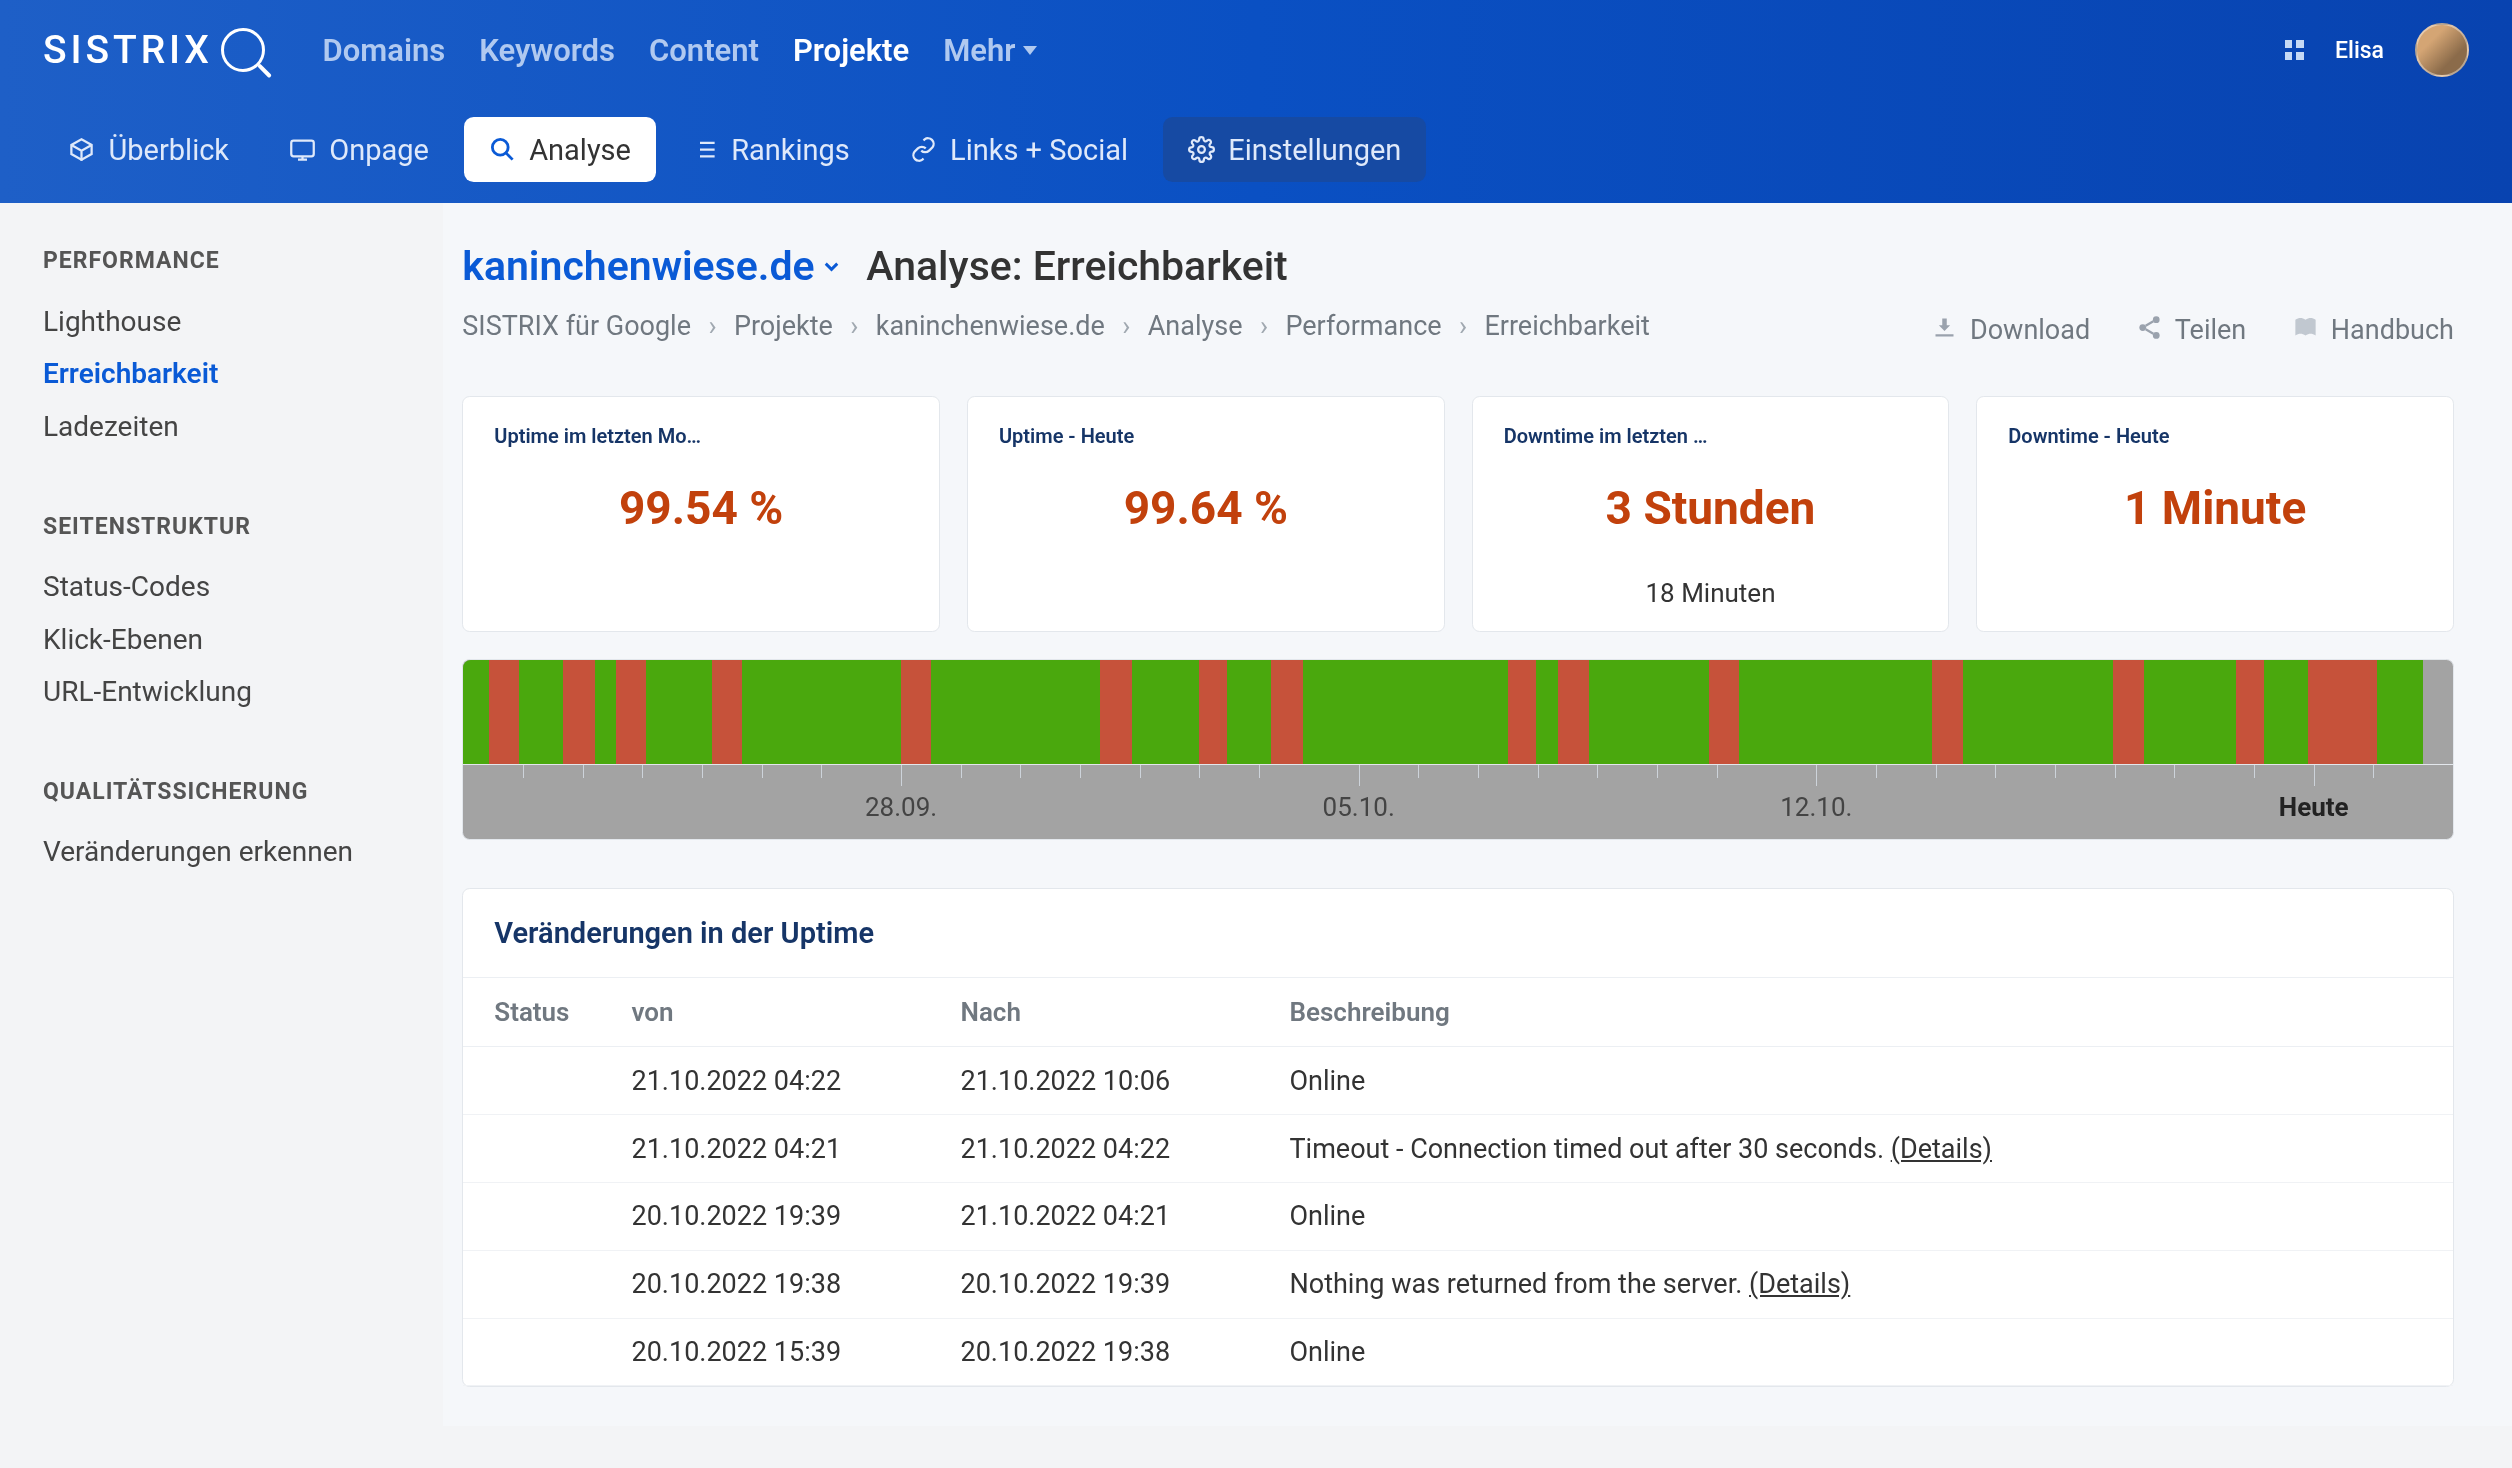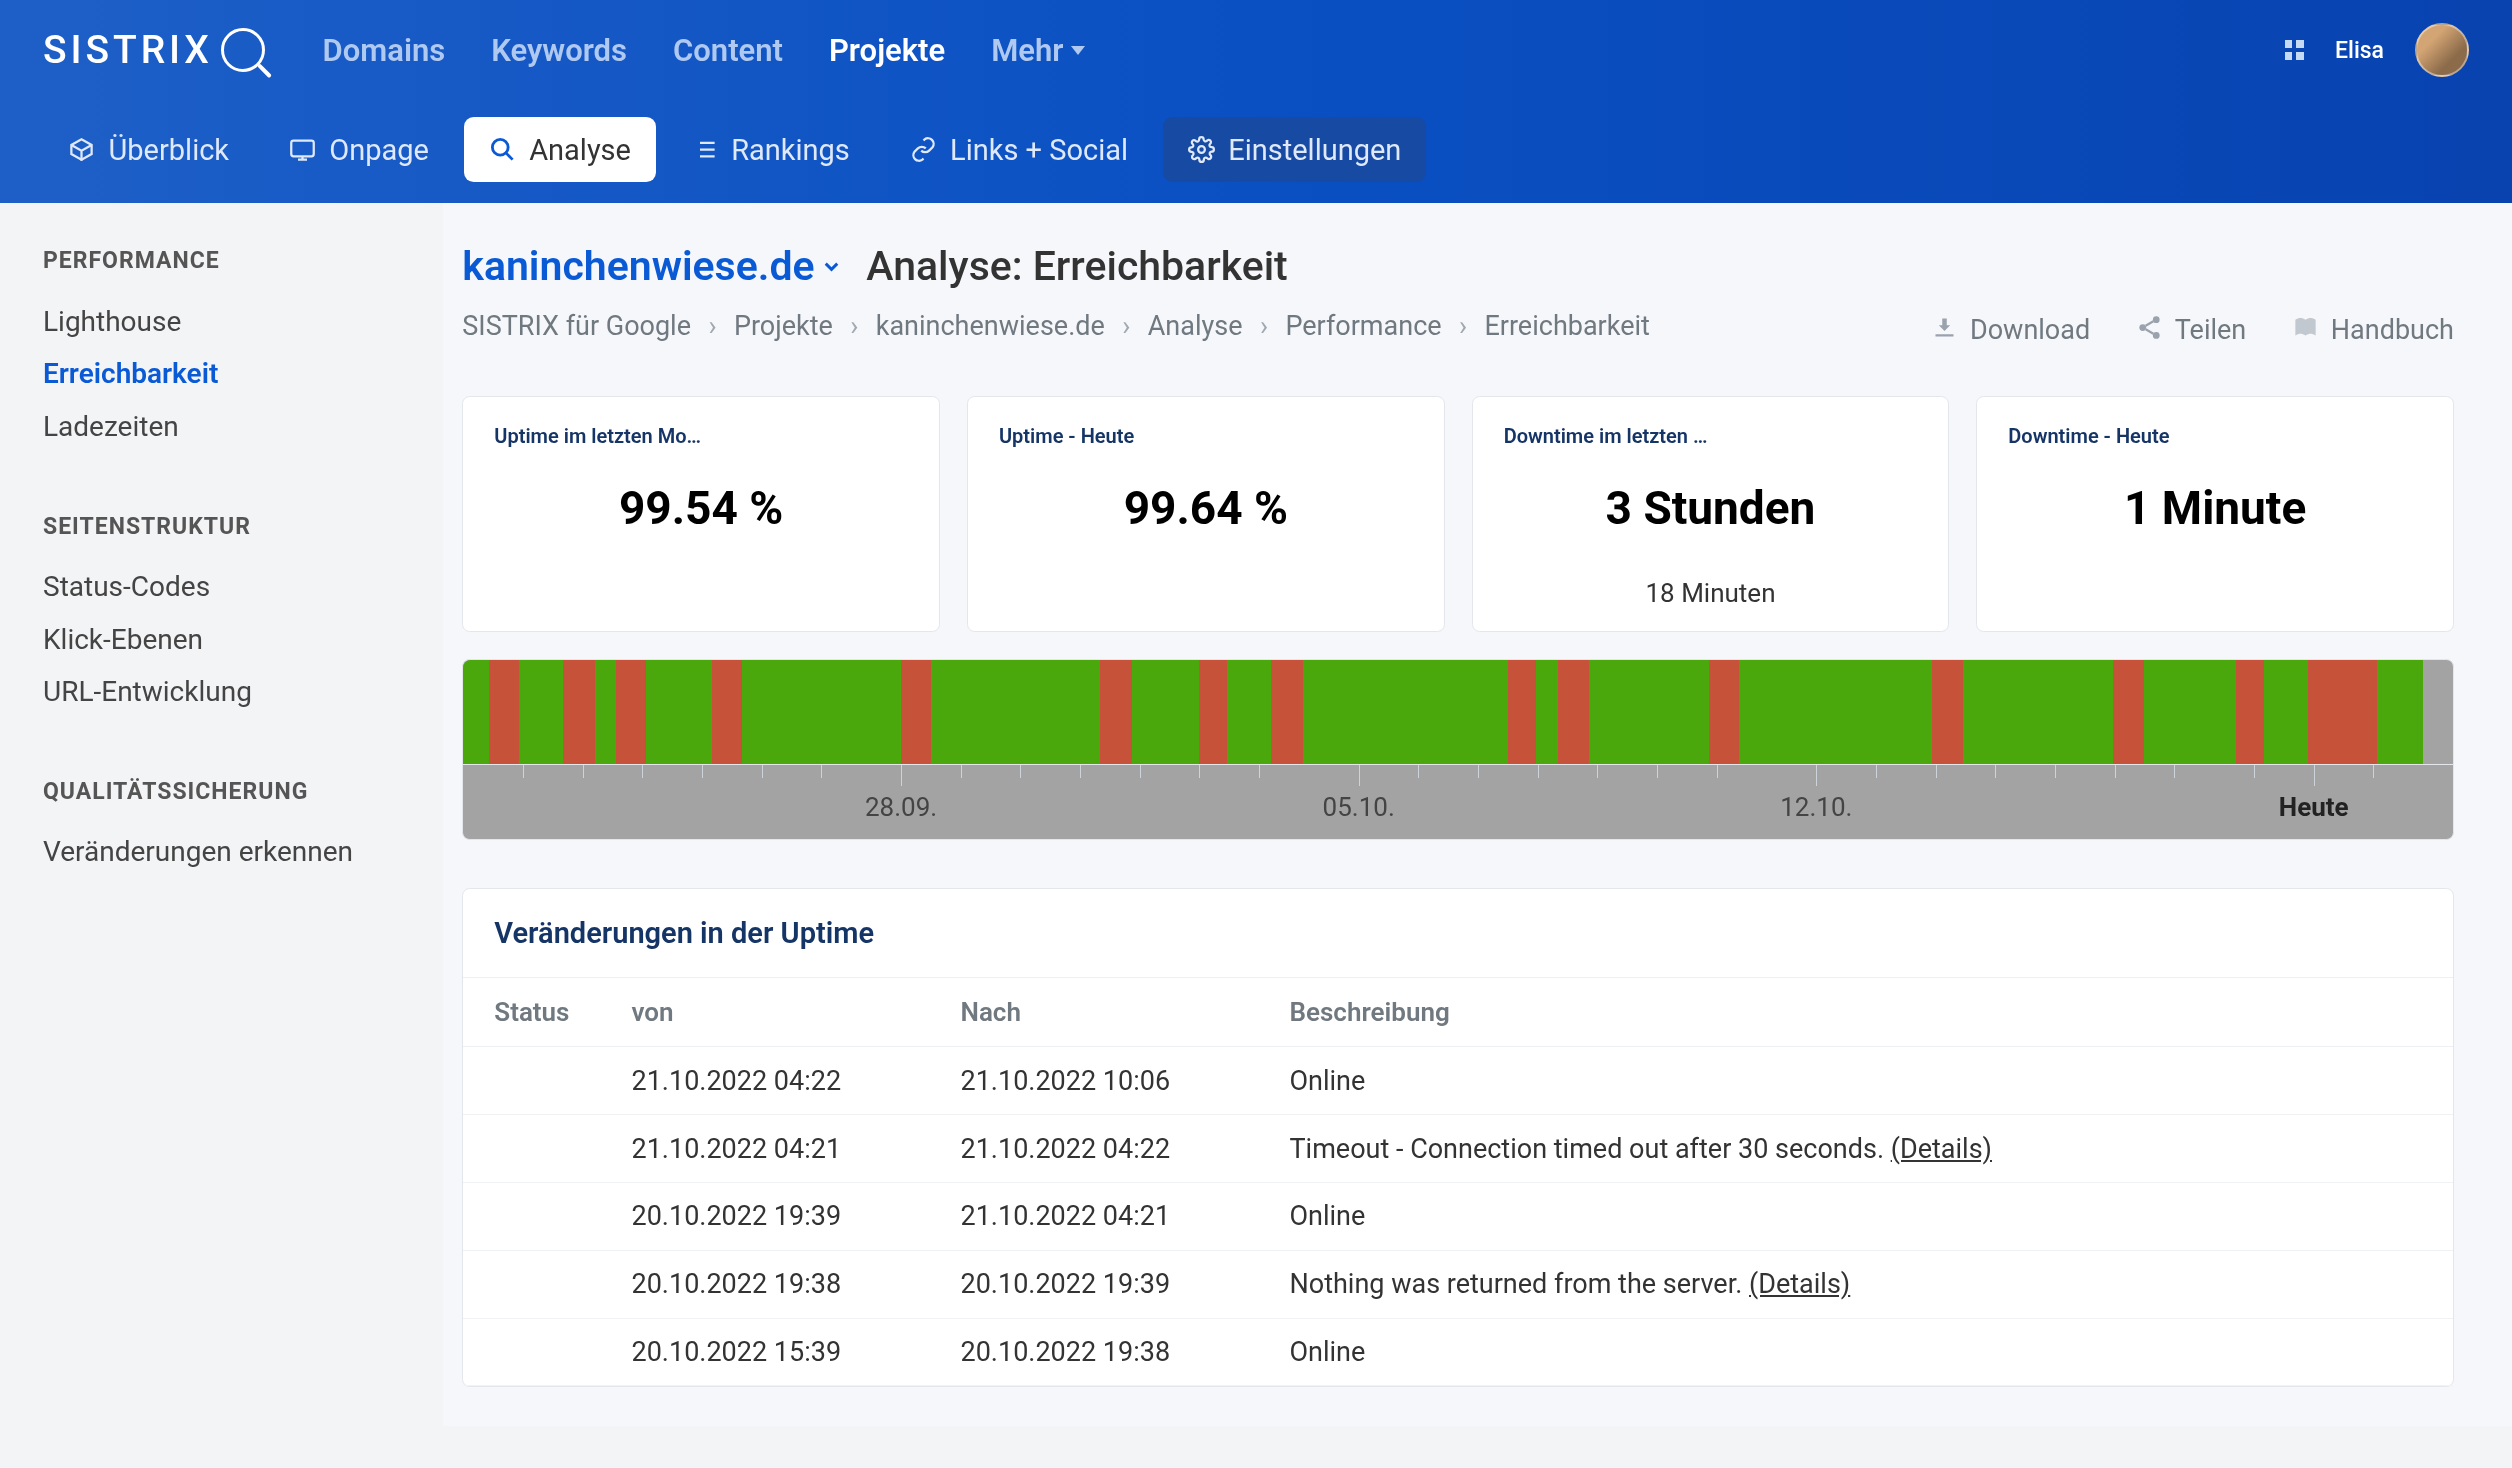--- a/index.html
+++ b/index.html
@@ -5,21 +5,21 @@
 * { box-sizing: border-box; margin: 0; padding: 0; }
 body { font-family: -apple-system, BlinkMacSystemFont, "Segoe UI", Roboto, sans-serif; background: #f3f4f6; color: #333; font-size: 27px; }
 
 
 .topbar { background: linear-gradient(90deg, #1e5fc7 0%, #0a50c3 50%, #0843b0 100%); }
 .topbar-inner { display: flex; align-items: center; padding: 23px 43px; }
 .logo { display: flex; align-items: center; margin-right: 58px; }
 .logo-text { font-size: 39px; font-weight: 500; letter-spacing: 3.9px; color: #fff; }
 .logo-icon { width: 44px; height: 44px; margin-left: 7.7px; border: 3.9px solid #fff; border-radius: 50%; position: relative; }
 .logo-icon::after { content: ""; position: absolute; width: 17.4px; height: 3.9px; background: #fff; bottom: -3.9px; right: -11.6px; transform: rotate(45deg); border-radius: 1.9px; }
-.nav { display: flex; gap: 46px; align-items: center; }
+.nav { display: flex; gap: 34px; align-items: center; }
 .nav-item { color: #b0c9f0; font-size: 31px; font-weight: 600; cursor: pointer; display: flex; align-items: center; gap: 7.7px; }
 .nav-item.active { color: #fff; }
 .chev-down { width: 0; height: 0; border-left: 7.7px solid transparent; border-right: 7.7px solid transparent; border-top: 9.7px solid #b0c9f0; }
 .topbar-right { margin-left: auto; display: flex; align-items: center; gap: 31px; }
 .grid-icon { display: grid; grid-template-columns: 7.7px 7.7px; grid-template-rows: 7.7px 7.7px; gap: 3.9px; }
 .grid-icon span { background: #c5d9f5; }
 .user-name { color: #fff; font-size: 23px; font-weight: 500; }
 .avatar { width: 54px; height: 54px; border-radius: 50%; background: linear-gradient(135deg, #d4a574 30%, #8b6b4a 70%); border: 2.9px solid rgba(255,255,255,.4); }
 
 
@@ -46,21 +46,21 @@
 .crumbs-row { display: flex; align-items: center; margin-bottom: 50px; }
 .crumbs { display: flex; align-items: center; gap: 17.4px; font-size: 27px; color: #707880; flex-wrap: wrap; }
 .crumb-sep { color: #a0a8b0; }
 .crumbs-actions { margin-left: auto; display: flex; gap: 46px; align-items: center; color: #707880; font-size: 27px; }
 .ca-item { display: flex; align-items: flex-start; gap: 11.6px; cursor: pointer; margin-top: 8px; }
 
 
 .cards { display: flex; gap: 27px; margin-bottom: 27px; }
 .card { flex: 1; background: #fff; border: 1px solid #e3e7ec; border-radius: 7.7px; padding: 27px 31px 23px; min-height: 203px; }
 .card-title { font-size: 20px; font-weight: 600; color: #163567; white-space: nowrap; overflow: hidden; text-overflow: ellipsis; margin-bottom: 33px; }
-.card-val { font-size: 46px; font-weight: 700; color: #000000; text-align: center; }
+.card-val { font-size: 46px; font-weight: 700; color: #c2410c; text-align: center; }
 .card-sub { font-size: 26px; color: #333; text-align: center; margin-top: 43px; }
 
 
 .uptime-panel { background: #a3a3a3; border: 1px solid #e3e7ec; border-radius: 7.7px; margin-bottom: 48px; }
 .uptime-bar { height: 104px; display: flex; border-top-left-radius: 7.7px; border-top-right-radius: 7.7px; overflow: hidden; }
 .uptime-seg { height: 100%; }
 .seg-up { background: #4aa80d; }
 .seg-down { background: #c6523a; }
 .uptime-axis { position: relative; height: 75px; border-top: 1px solid #e3e7ec; }
 .tick { position: absolute; top: 0; width: 1px; height: 13.5px; background: #cdd3da; }

